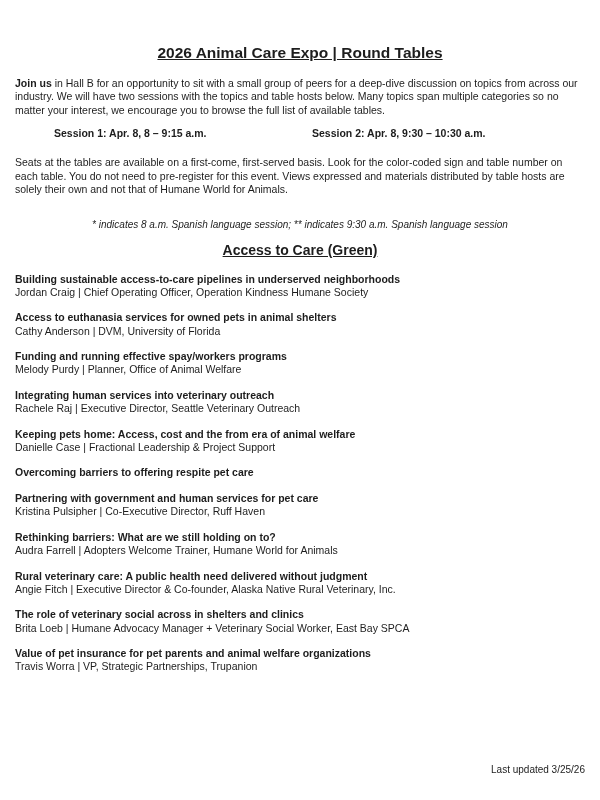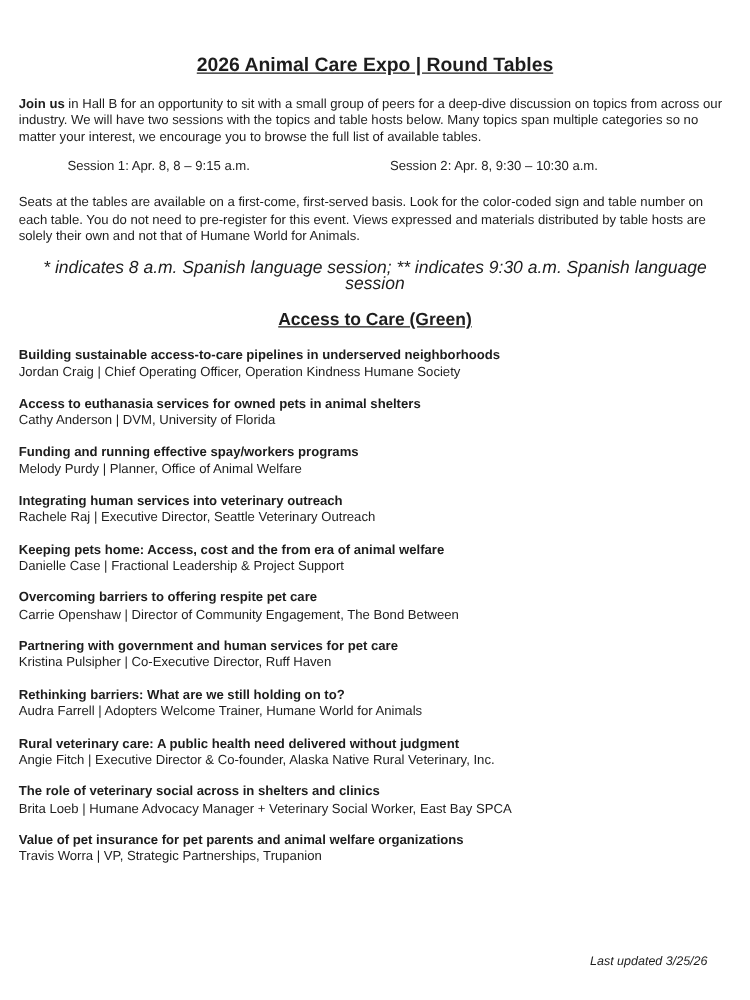--- a/index.html
+++ b/index.html
@@ -26,52 +26,51 @@
     text-decoration: underline;
   }
   .intro {
     margin-top: 15px;
   }
   .intro .lead { font-weight: bold; }
   .sessions-row {
     position: relative;
     margin-top: 1px;
     height: 13px;
-    font-weight: normal;
+    font-weight: bold;
   }
   .session-1 { position: absolute; left: 39px; top: 0; }
   .session-2 { position: absolute; left: 297px; top: 0; }
   .seating-note {
     margin-top: 16px;
   }
   .language-note {
-    margin-top: 10px;
+    margin-top: 22px;
     text-align: center;
     font-style: italic;
-    font-size: 14px;
+    font-size: 10px;
   }
   .section-heading {
     margin-top: 0;
     text-align: center;
     font-size: 14px;
     line-height: 17px;
     font-weight: bold;
     text-decoration: underline;
   }
   .table-list {
     margin-top: 14px;
   }
   .table-entry { margin-bottom: 12.2px; }
   .table-topic { font-weight: bold; }
   .table-host { }
   .page-footer {
     position: absolute;
-    right: 34px;
+    right: 15px;
     top: 763px;
-    font-style: italic;
     font-size: 10px;
     font-family: "Liberation Sans", "DejaVu Sans", sans-serif;
   }
 </style>
 </head>
 <body>
 
 <div class="page">
 
   <h1 class="doc-title">2026 Animal Care Expo | Round Tables</h1>
@@ -110,21 +109,20 @@
     <div class="table-host">Rachele Raj | Executive Director, Seattle Veterinary Outreach</div>
   </div>
 
   <div class="table-entry">
     <div class="table-topic">Keeping pets home: Access, cost and the from era of animal welfare</div>
     <div class="table-host">Danielle Case | Fractional Leadership &amp; Project Support</div>
   </div>
 
   <div class="table-entry">
     <div class="table-topic">Overcoming barriers to offering respite pet care</div>
-    <div class="table-host">Carrie Openshaw | Director of Community Engagement, The Bond Between</div>
   </div>
 
   <div class="table-entry">
     <div class="table-topic">Partnering with government and human services for pet care</div>
     <div class="table-host">Kristina Pulsipher | Co-Executive Director, Ruff Haven</div>
   </div>
 
   <div class="table-entry">
     <div class="table-topic">Rethinking barriers: What are we still holding on to?</div>
     <div class="table-host">Audra Farrell | Adopters Welcome Trainer, Humane World for Animals</div>

